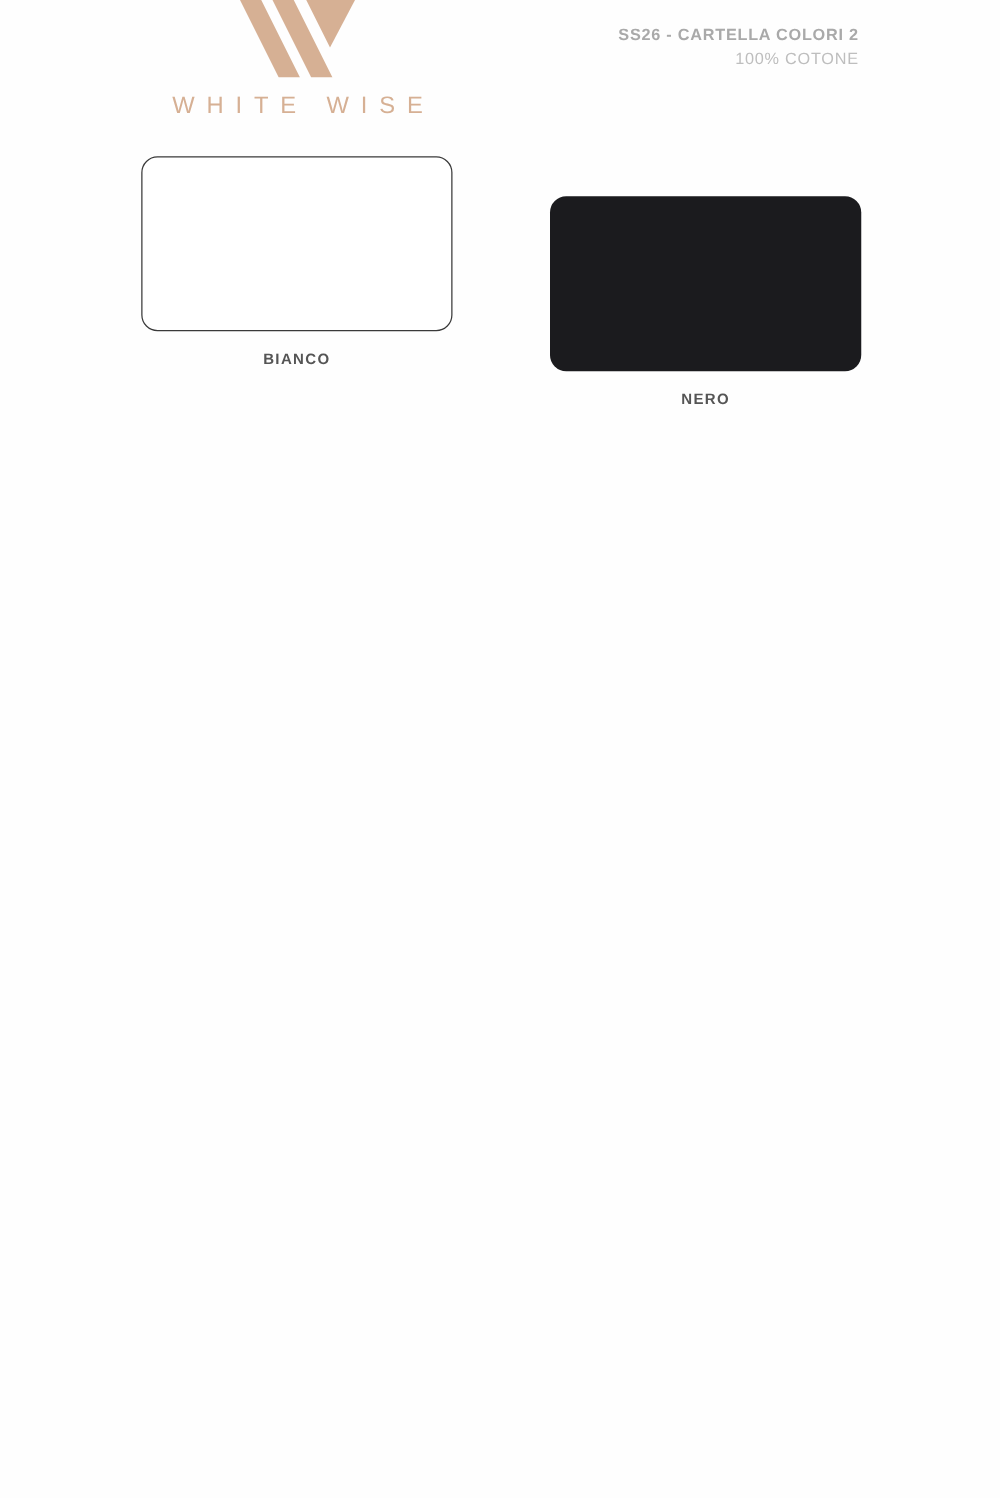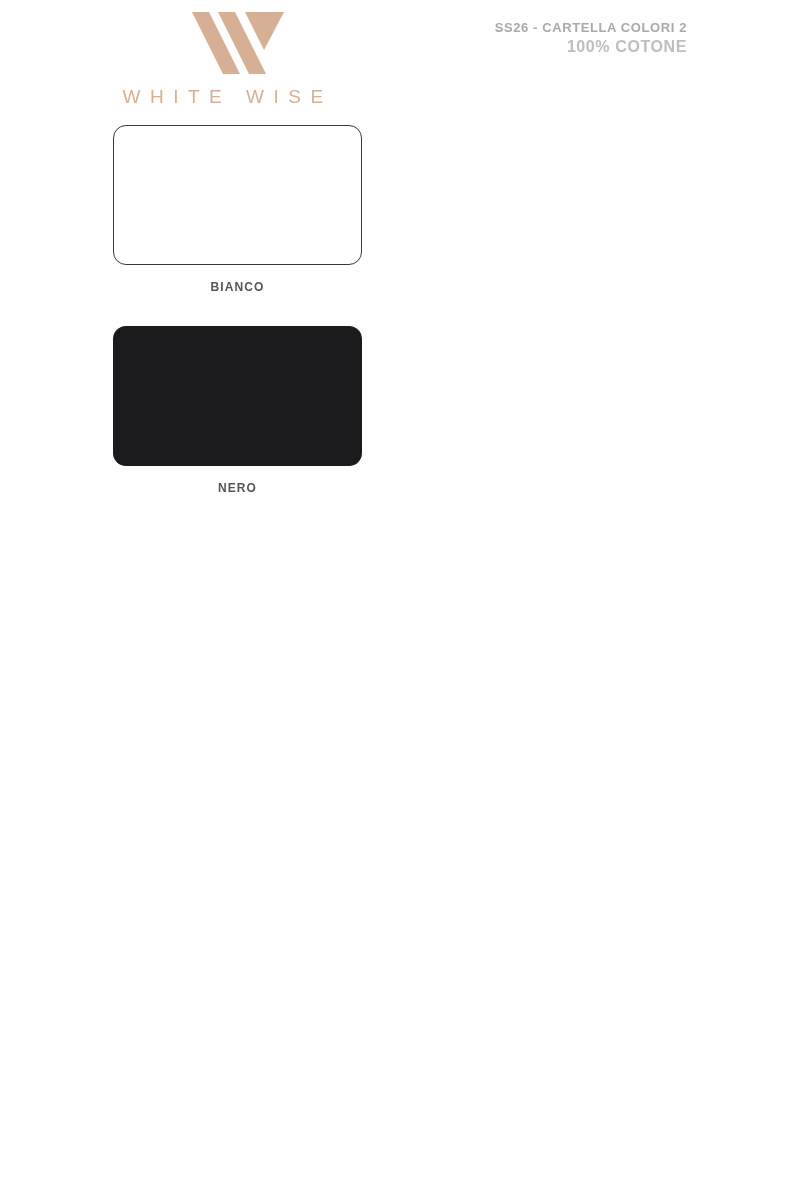--- a/index.html
+++ b/index.html
@@ -21,22 +21,23 @@
     position: absolute;
     top: 0;
     left: 0;
     width: 800px;
     height: 118px;
   }
 
   .brand {
     position: absolute;
     left: 113px;
-    top: 12px;
+    top: 0;
     width: 250px;
+    text-align: center;
   }
 
   .brand-mark {
     display: block;
     margin: 0 auto;
     width: 92px;
     height: 62px;
   }
 
   .brand-word {
@@ -61,39 +62,39 @@
     font-size: 13px;
     font-weight: bold;
     letter-spacing: 0.6px;
     color: #a9a9a9;
     white-space: nowrap;
     line-height: 16px;
   }
 
   .doc-sub {
     margin-top: 3px;
-    font-size: 16px;
-    font-weight: 700;
+    font-size: 13px;
+    font-weight: 400;
     letter-spacing: 0.6px;
     color: #bebebe;
     white-space: nowrap;
     line-height: 16px;
   }
 
   
   .swatch-grid {
     position: absolute;
     left: 113px;
     top: 125px;
     width: 575px;
   }
 
   .swatch-row {
     display: flex;
-    flex-direction: column;
+    flex-direction: row;
     margin-bottom: 70px;
   }
 
   .swatch-cell {
     width: 249px;
     margin-right: 78px;
   }
 
   .swatch-cell:last-child {
     margin-right: 0;

